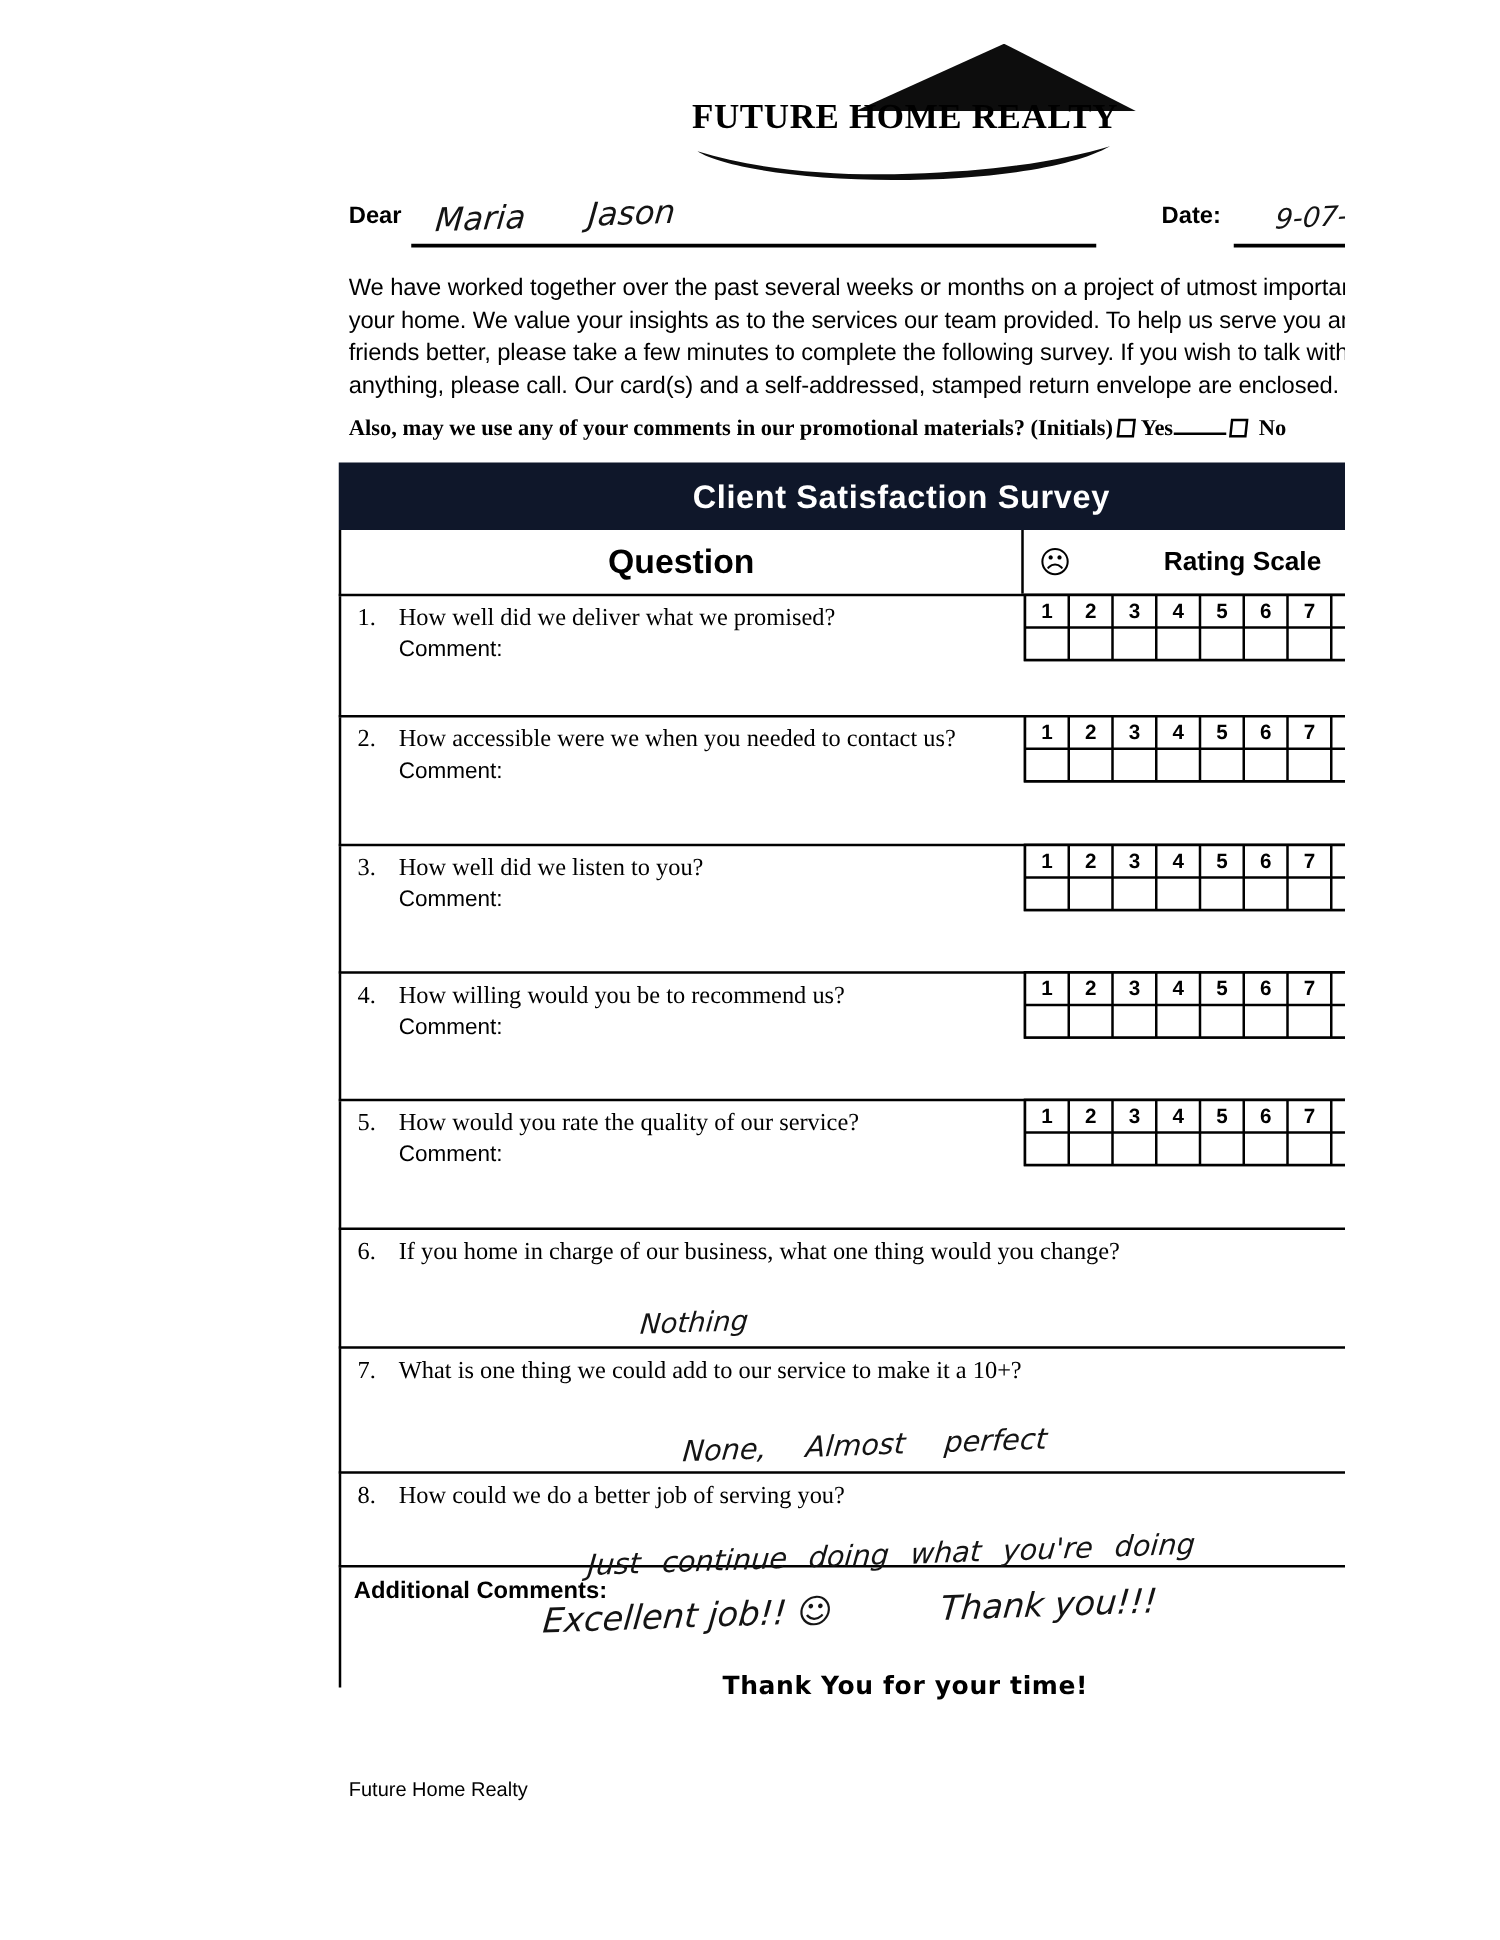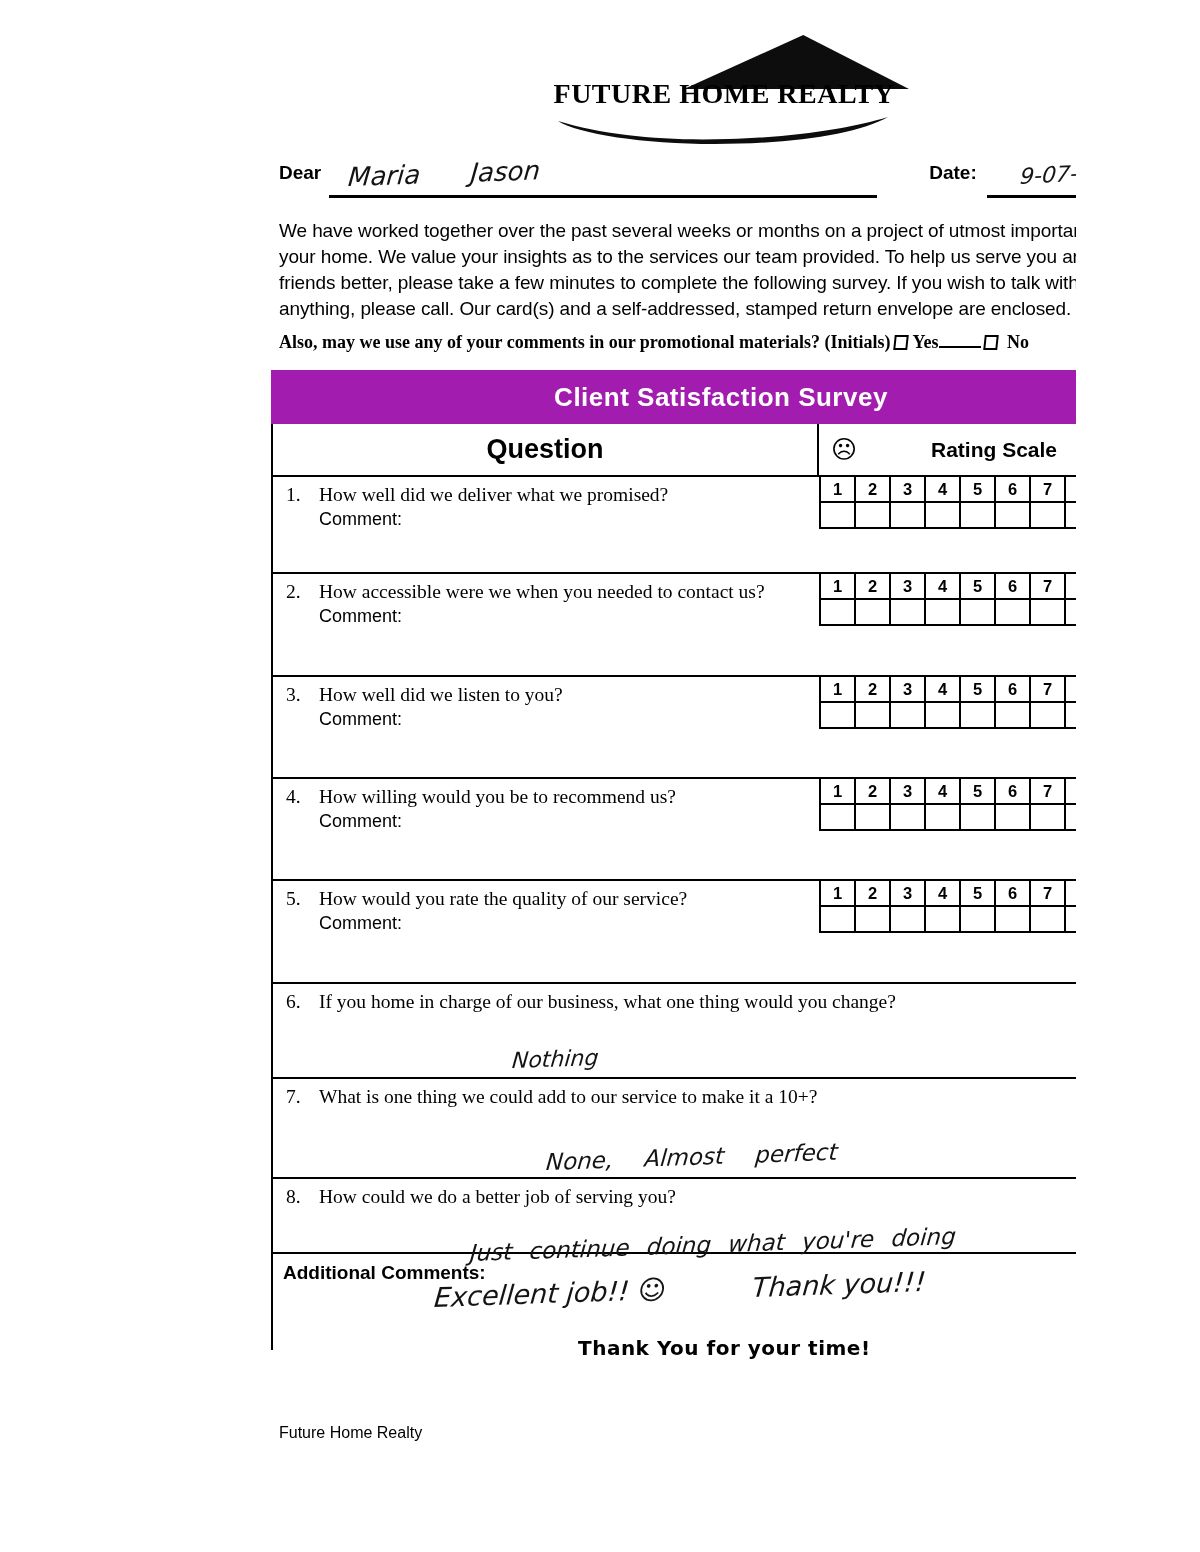--- a/index.html
+++ b/index.html
@@ -32,21 +32,21 @@
   }
   .name-hand { position:absolute; left:18px; bottom:3px; font-size:26px; word-spacing:42px; }
   .date-hand { position:absolute; left:32px; bottom:6px; font-size:22px; transform:rotate(-3deg) skewX(-9deg); }
   
   .intro { position:absolute; left:155px; top:218px; width:900px; font-size:19px; line-height:1.37; letter-spacing:-.1px; }
   .permission { position:absolute; left:155px; top:332px; width:920px; font-family:"Liberation Serif", serif; font-weight:bold; font-size:18px; }
   .chk { display:inline-block; width:14px; height:15px; border:2.5px solid #000; margin:0 5px -2px 3px; transform:skewX(-6deg); }
   .yes-underline { display:inline-block; width:42px; height:14px; border-bottom:2.5px solid #000; }
   
   .survey { position:absolute; left:147px; top:370px; width:900px; }
-  .s-title { height:54px; background:#a21caf; color:#fff; text-align:center; line-height:54px; font-size:26px; font-weight:bold; letter-spacing:.5px; }
+  .s-title { height:54px; background:#0f172a; color:#fff; text-align:center; line-height:54px; font-size:26px; font-weight:bold; letter-spacing:.5px; }
   .s-header { display:flex; height:53px; border:2px solid #000; border-top:none; }
   .sh-q { width:546px; border-right:2px solid #000; display:flex; align-items:center; justify-content:center; font-weight:bold; font-size:27px; }
   .sh-r { flex:1; display:flex; align-items:center; font-weight:bold; font-size:21px; padding:0 12px; }
   .sh-r .mid { flex:1; text-align:center; }
   .face { font-family:"DejaVu Sans", sans-serif; font-size:25px; font-weight:normal; line-height:1; }
   .q-row { position:relative; border:2px solid #000; border-top:none; padding:7px 0 0 13px; }
   .q-line { display:flex; font-family:"Liberation Serif", serif; font-size:19.5px; }
   .q-num { width:33px; flex:0 0 33px; }
   .comment { margin-left:33px; margin-top:3px; font-weight:normal; font-size:18px; }
   .rating {

